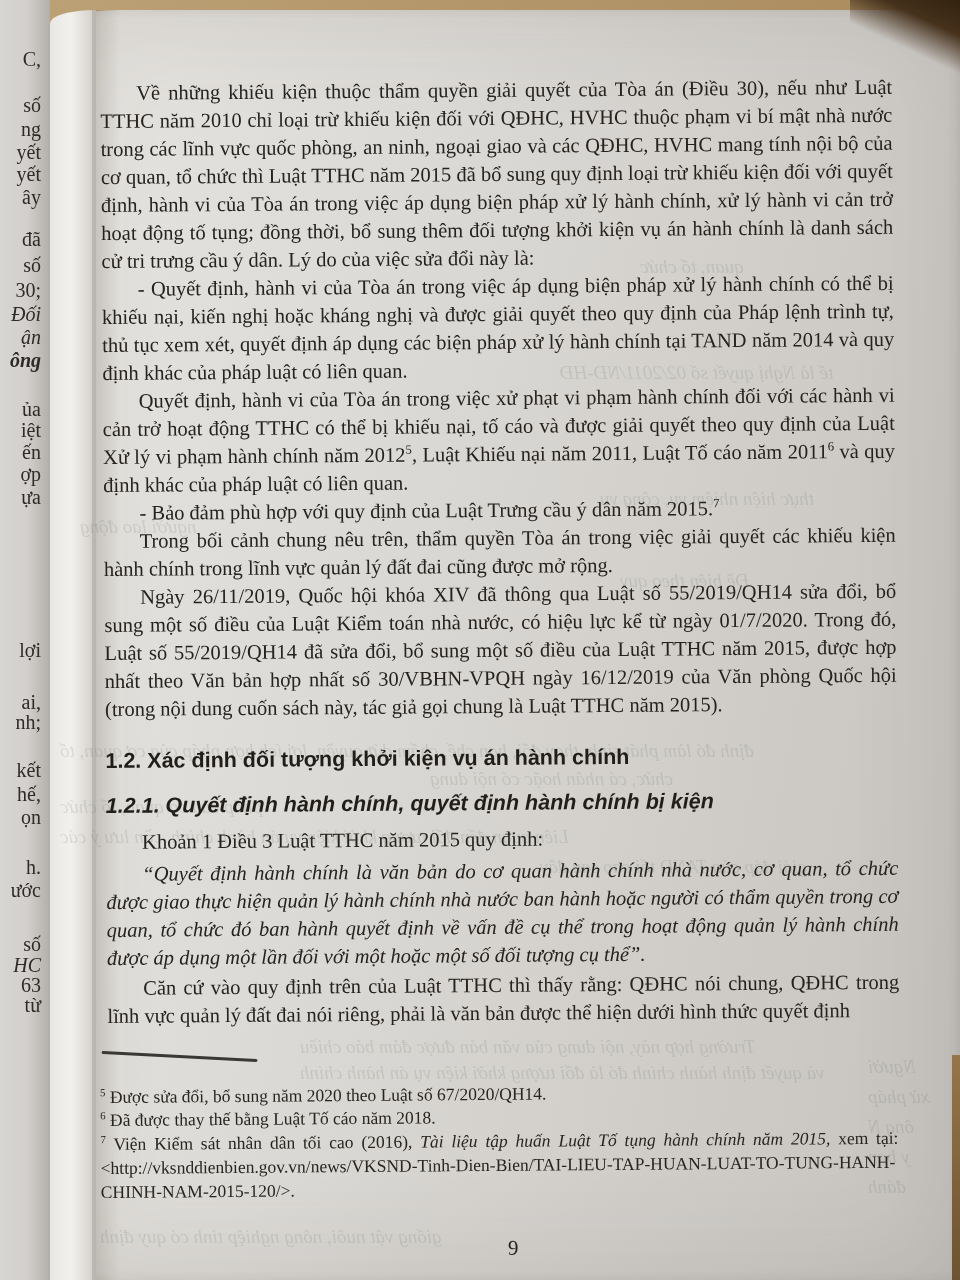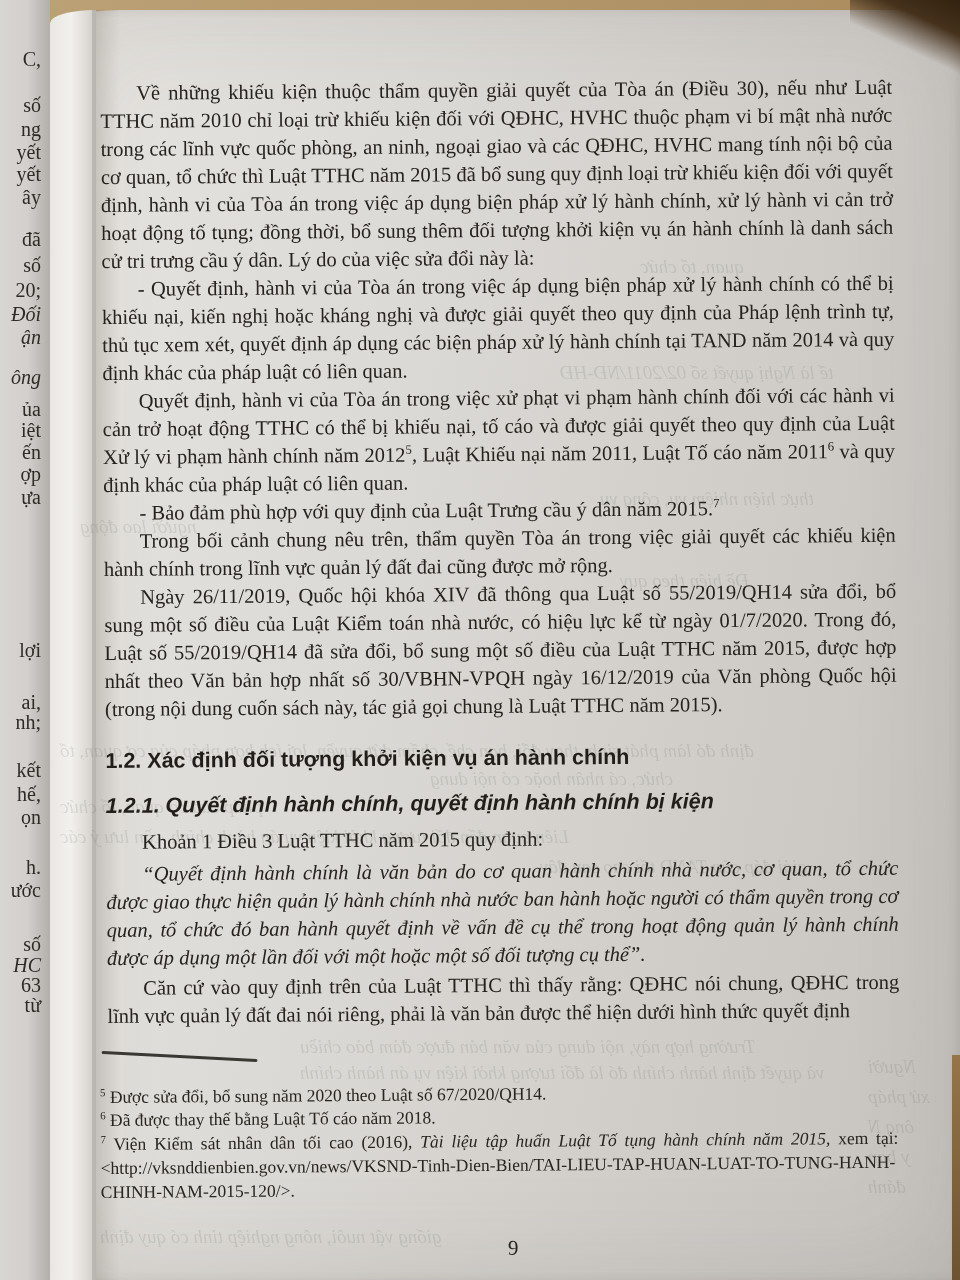--- a/index.html
+++ b/index.html
@@ -88,24 +88,24 @@
 
 <div class="left-page">
     <div class="gfrag" style="top: 48px;">C,</div>
     <div class="gfrag" style="top: 94px;">số</div>
     <div class="gfrag" style="top: 118px;">ng</div>
     <div class="gfrag" style="top: 141px;">yết</div>
     <div class="gfrag" style="top: 163px;">yết</div>
     <div class="gfrag" style="top: 186px;">ây</div>
     <div class="gfrag" style="top: 228px;">đã</div>
     <div class="gfrag" style="top: 254px;">số</div>
-    <div class="gfrag" style="top: 279px;">20;</div>
+    <div class="gfrag" style="top: 279px;">30;</div>
     <div class="gfrag it" style="top: 303px;">Đối</div>
     <div class="gfrag it" style="top: 326px;">ận</div>
-    <div class="gfrag it" style="top: 366px;">ông</div>
+    <div class="gfrag it" style="top: 349px; font-weight: bold;">ông</div>
     <div class="gfrag" style="top: 398px;">ủa</div>
     <div class="gfrag" style="top: 419px;">iệt</div>
     <div class="gfrag" style="top: 441px;">ến</div>
     <div class="gfrag" style="top: 463px;">ợp</div>
     <div class="gfrag" style="top: 486px;">ựa</div>
     <div class="gfrag" style="top: 639px; font-family: Liberation Serif, serif;">lợi</div>
     <div class="gfrag" style="top: 691px;">ai,</div>
     <div class="gfrag" style="top: 711px;">nh;</div>
     <div class="gfrag" style="top: 759px;">kết</div>
     <div class="gfrag" style="top: 783px; text-align: right;">hế,</div>

